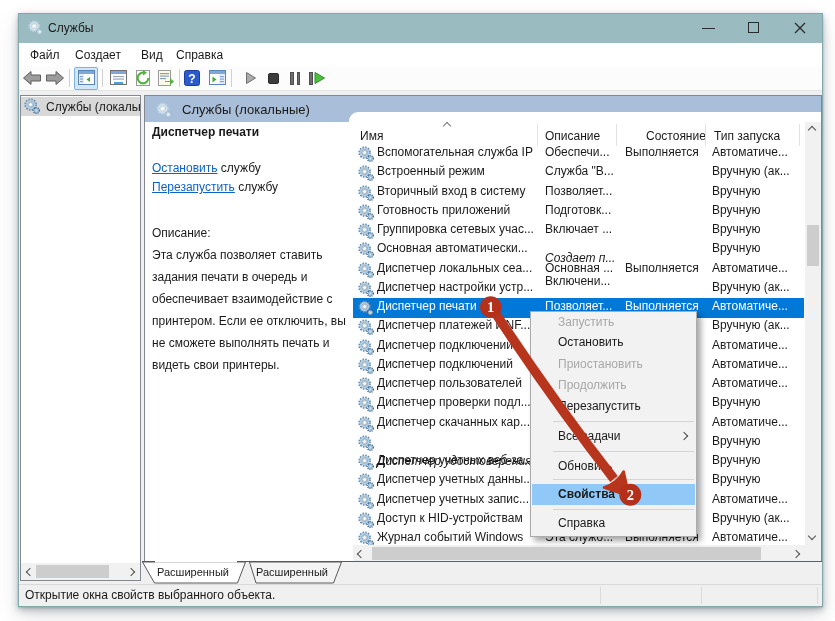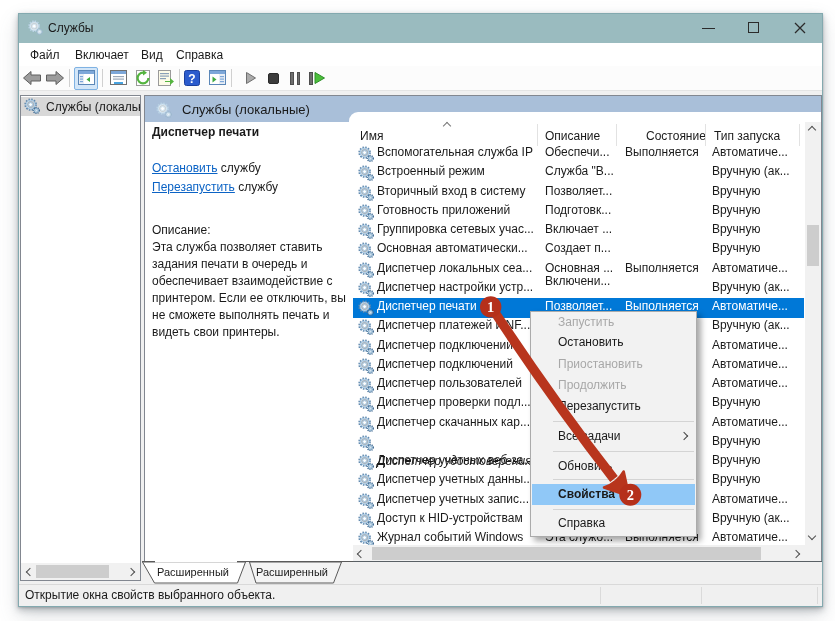--- a/index.html
+++ b/index.html
@@ -43,21 +43,21 @@
   </svg>
 <div class="t" style="left:48px;top:21px">Службы</div>
 <div class="abs" style="left:702px;top:28px;width:13px;height:1px;background:#2b2b2b"></div>
 <div class="abs" style="left:748px;top:22px;width:11px;height:11px;border:1.2px solid #2b2b2b"></div>
 <svg class="abs" style="left:794px;top:22px" width="12" height="12">
     <path d="M1 1 L11 11 M11 1 L1 11" stroke="#2b2b2b" stroke-width="1.3"></path>
   </svg>
 
 <div class="abs" style="left:19px;top:43px;width:803px;height:23px;background:#fff"></div>
 <div class="t" style="left:30px;top:48px">Файл</div>
-<div class="t" style="left:75px;top:48px">Включает</div>
+<div class="t" style="left:75px;top:48px">Создает</div>
 <div class="t" style="left:141px;top:48px">Вид</div>
 <div class="t" style="left:176px;top:48px">Справка</div>
 
 <div class="abs" style="left:19px;top:66px;width:803px;height:25px;background:#fcfcfc;border-bottom:1px solid #e4e4e4"></div>
 <svg class="abs" style="left:22px;top:70px" width="20" height="16">
     <path d="M9 1.5 L9 5 L18.5 5 L18.5 11 L9 11 L9 14.5 L1.5 8 Z" fill="#9c9c9c" stroke="#5f5f5f" stroke-width="1"></path>
   </svg>
 <svg class="abs" style="left:45px;top:70px" width="20" height="16">
     <path d="M11 1.5 L11 5 L1.5 5 L1.5 11 L11 11 L11 14.5 L18.5 8 Z" fill="#9c9c9c" stroke="#5f5f5f" stroke-width="1"></path>
   </svg>
@@ -135,21 +135,21 @@
 <svg class="abs" style="left:156px;top:102px" width="16" height="16" viewBox="0 0 16 16">
     <use href="#g16l"></use>
   </svg>
 <div class="t" style="left:182px;top:102px;font-size:13px">Службы (локальные)</div>
 
 <div class="abs" style="left:349px;top:112px;width:472px;height:450px;background:#fff;border-top-left-radius:9px"></div>
 
 <div class="t" style="left:152px;top:125px;font-weight:bold">Диспетчер печати</div>
 <div class="t" style="left:152px;top:161px"><span style="color:#0b63c5;text-decoration:underline">Остановить</span> службу</div>
 <div class="t" style="left:152px;top:180px"><span style="color:#0b63c5;text-decoration:underline">Перезапустить</span> службу</div>
-<div class="t" style="left:152px;top:222px;line-height:17px">Описание:<br>Эта служба позволяет ставить<br>задания печати в очередь и<br>обеспечивает взаимодействие с<br>принтером. Если ее отключить, вы<br>не сможете выполнять печать и<br>видеть свои принтеры.</div>
+<div class="t" style="left:152px;top:222px;line-height:22px">Описание:<br>Эта служба позволяет ставить<br>задания печати в очередь и<br>обеспечивает взаимодействие с<br>принтером. Если ее отключить, вы<br>не сможете выполнять печать и<br>видеть свои принтеры.</div>
 
 <div class="t" style="left:360px;top:129px">Имя</div>
 <div class="t" style="left:545px;top:129px">Описание</div>
 <div class="t" style="left:646px;top:129px">Состояние</div>
 <div class="t" style="left:714px;top:129px">Тип запуска</div>
 <div class="chev" style="left:444px;top:122.5px;transform:rotate(-135deg);border-color:#777"></div>
 <div class="abs" style="left:537px;top:124px;width:1px;height:22px;background:#e2e2e2"></div>
 <div class="abs" style="left:616px;top:124px;width:1px;height:22px;background:#e2e2e2"></div>
 <div class="abs" style="left:705px;top:124px;width:1px;height:22px;background:#e2e2e2"></div>
 <div class="abs" style="left:799px;top:124px;width:1px;height:22px;background:#e2e2e2"></div>
@@ -182,21 +182,21 @@
 <svg class="gear" style="left:358px;top:223.00px" width="16" height="16">
     <use href="#g16"></use>
   </svg>
 <div class="t" style="left:377px;top:222.00px;">Группировка сетевых учас...</div>
 <div class="t" style="left:545px;top:222.00px;">Включает ...</div>
 <div class="t" style="left:712px;top:222.00px;">Вручную</div>
 <svg class="gear" style="left:358px;top:242.25px" width="16" height="16">
     <use href="#g16"></use>
   </svg>
 <div class="t" style="left:377px;top:241.25px;">Основная автоматически...</div>
-<div class="t" style="left:545px;top:241px;">Создает п...</div>
+<div class="t" style="left:545px;top:251px;font-style:italic;">Создает п...</div>
 <div class="t" style="left:712px;top:241.25px;">Вручную</div>
 <svg class="gear" style="left:358px;top:261.50px" width="16" height="16">
     <use href="#g16"></use>
   </svg>
 <div class="t" style="left:377px;top:260.50px;">Диспетчер локальных сеа...</div>
 <div class="t" style="left:545px;top:260.50px;">Основная ...</div>
 <div class="t" style="left:625px;top:260.50px;">Выполняется</div>
 <div class="t" style="left:712px;top:260.50px;">Автоматиче...</div>
 <svg class="gear" style="left:358px;top:280.75px" width="16" height="16">
     <use href="#g16"></use>

